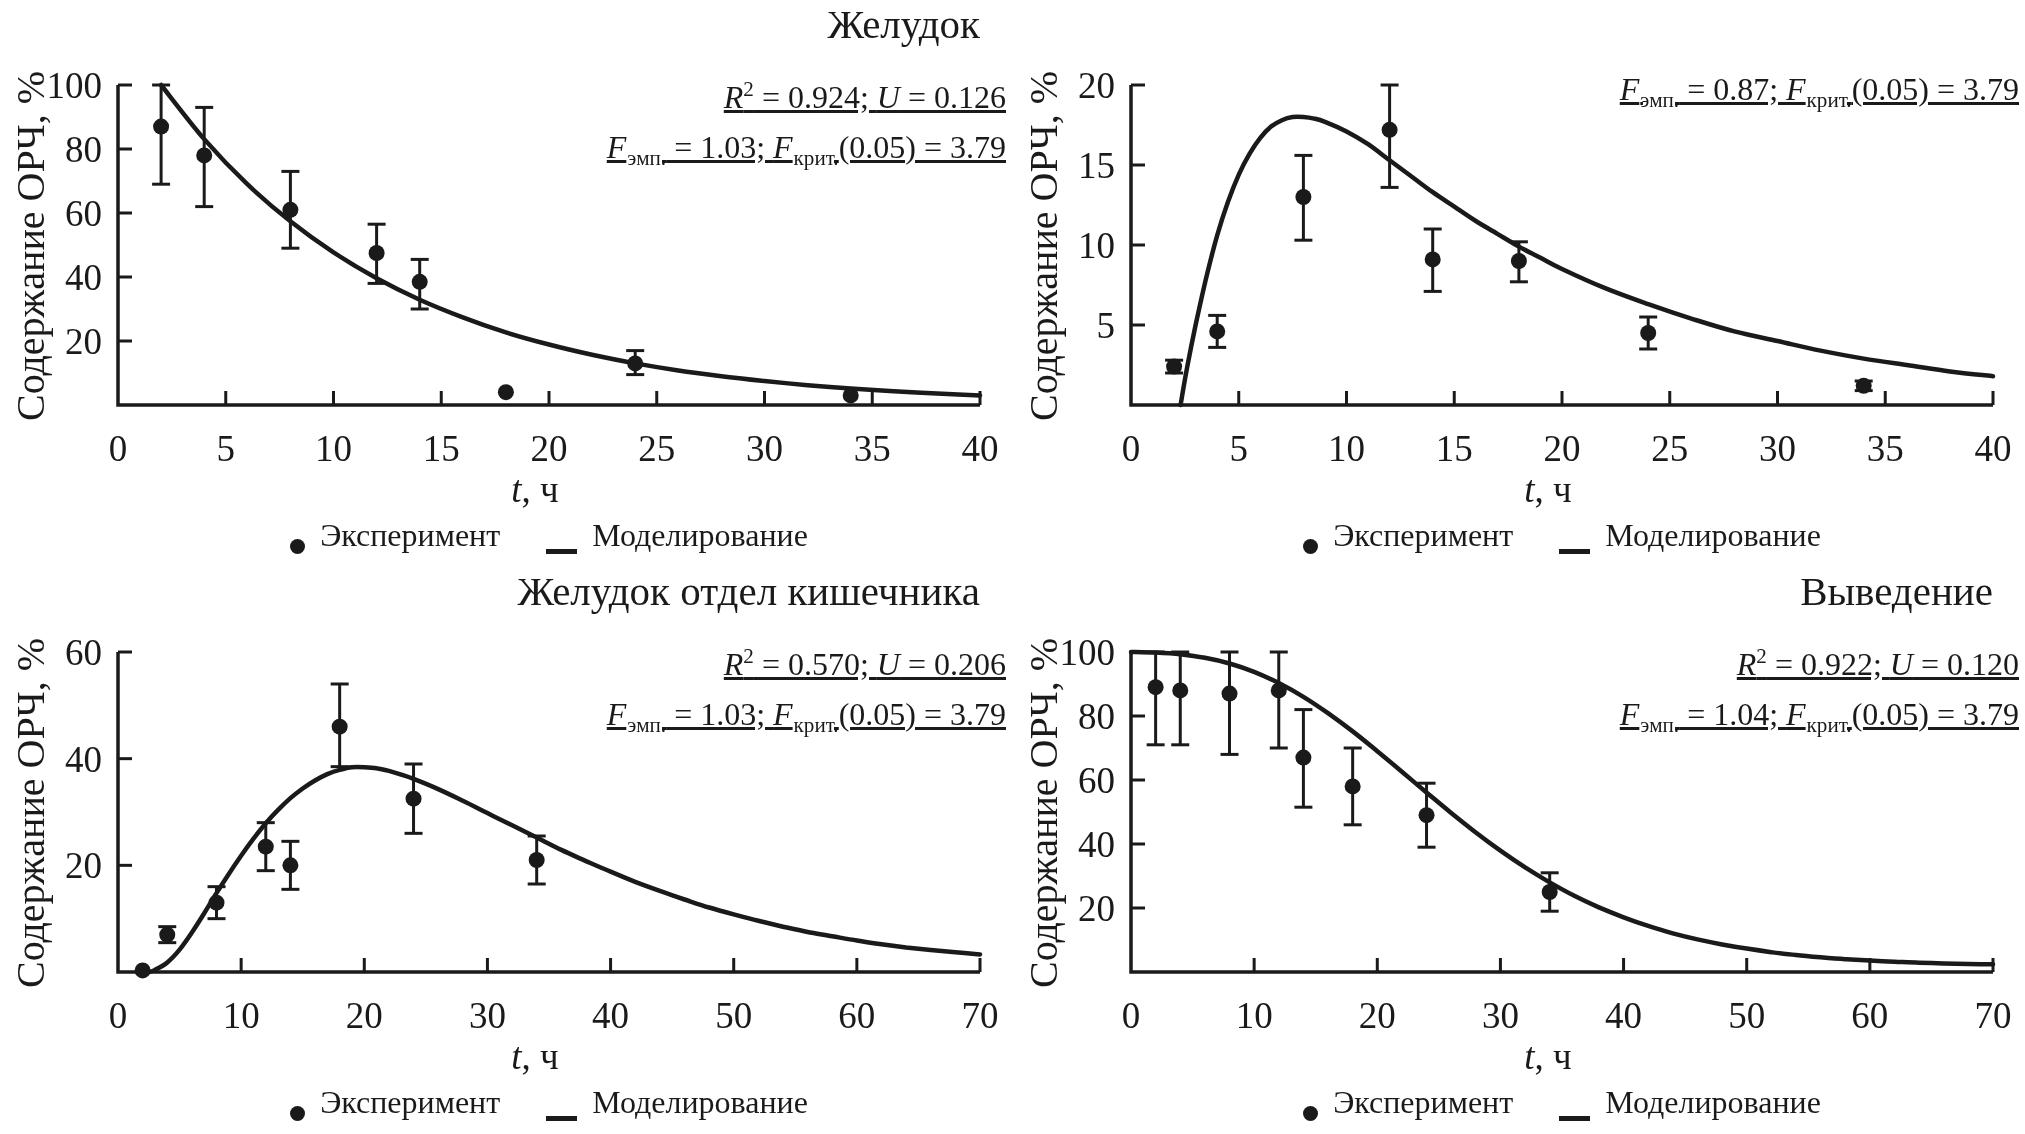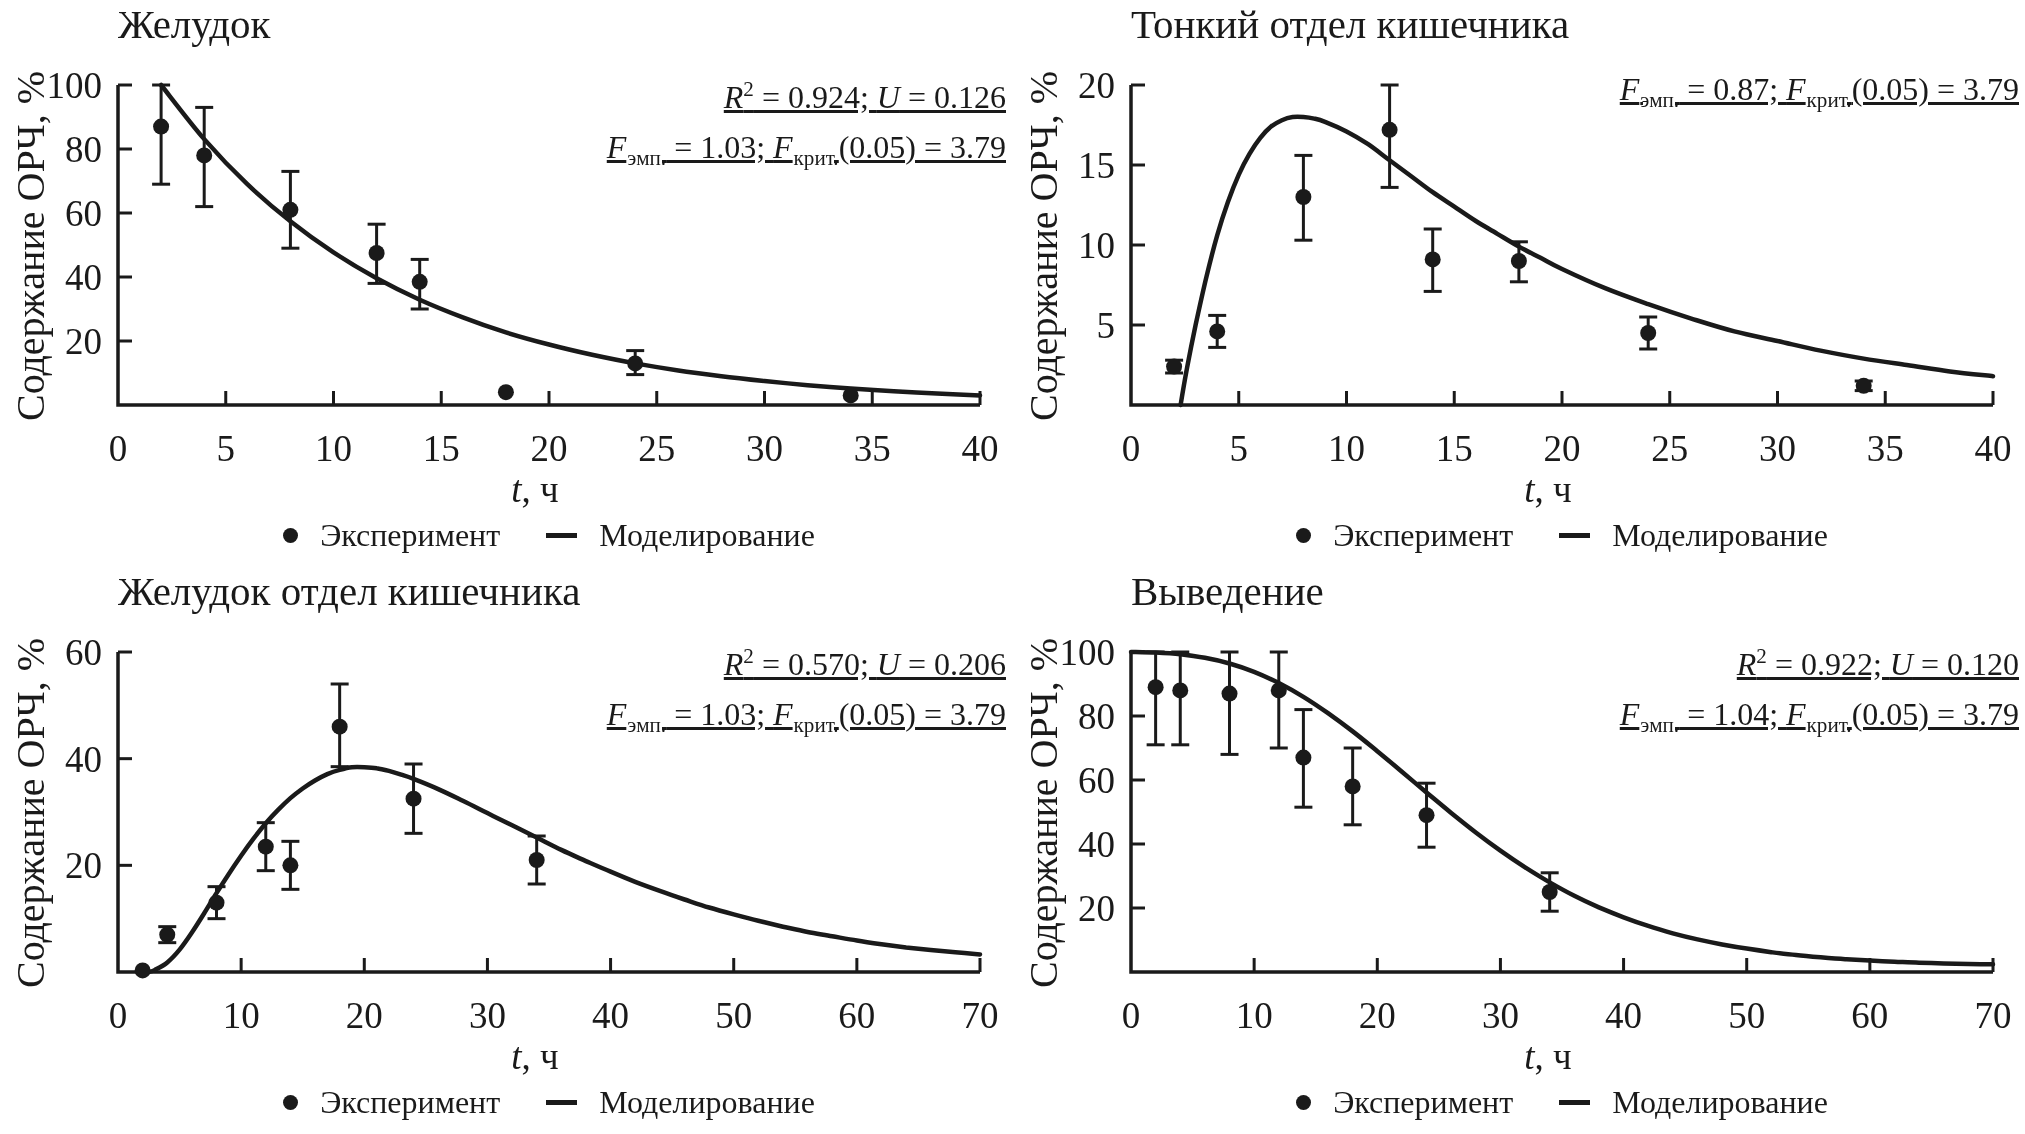--- a/index.html
+++ b/index.html
@@ -1,34 +1,34 @@
 <!DOCTYPE html>
 <html><head>
 <meta charset="utf-8">
 <style>
   html,body{margin:0;padding:0;background:#ffffff;}
   body{width:2025px;height:1134px;overflow:hidden;}
   #fig{position:relative;width:2025px;height:1134px;
        font-family:"Liberation Serif","DejaVu Serif",serif;color:#1a1a1a;background:#ffffff;}
   .cell{position:absolute;width:1012px;height:567px;}
   .cell svg{position:absolute;left:0;top:0;display:block;}
-  .title{position:absolute;left:118px;width:862px;top:0px;text-align:left;
+  .title{position:absolute;left:118px;width:862px;top:0px;text-align:right;
          font-size:41px;line-height:48px;white-space:nowrap;}
   .stats{position:absolute;right:6px;top:64px;text-align:right;font-size:32px;white-space:nowrap;}
   .stats .sline{line-height:50px;text-decoration:underline;}
   .it{font-style:italic;}
   .sup{font-size:66%;vertical-align:super;letter-spacing:0;}
   .sub{font-size:66%;vertical-align:sub;margin-left:1px;}
   .ylab{position:absolute;left:30px;top:246px;transform:translate(-50%,-50%) rotate(-90deg);
         font-size:40px;white-space:nowrap;}
   .xlab{position:absolute;left:104px;width:862px;top:470px;text-align:center;
         font-size:37px;line-height:40px;}
   .legend{position:absolute;left:118px;width:862px;top:516px;display:flex;
           justify-content:center;align-items:center;gap:46px;font-size:32px;line-height:38px;}
-  .li{display:flex;align-items:center;gap:22px;}
+  .li{display:flex;align-items:flex-end;gap:15px;}
   .lg-dot{width:15px;height:15px;border-radius:50%;background:currentColor;flex:0 0 auto;}
   .lg-bar{width:31px;height:5px;background:currentColor;flex:0 0 auto;}
 </style>
 </head>
 <body>
 
 <div id="fig" style="color: rgb(26, 26, 26);">
   <div class="cell" style="left:0;top:0">
       <svg width="1012" height="567" viewBox="0 0 1012 567">
         <path d="M118 85 L118 405 L980 405" fill="none" stroke="#1a1a1a" stroke-width="3.5"></path>
@@ -160,21 +160,20 @@
         <circle cx="505.90000000000003" cy="261" r="8" fill="#1a1a1a"></circle>
         <line x1="635.1999999999999" y1="349" x2="635.1999999999999" y2="317" stroke="#1a1a1a" stroke-width="3"></line>
         <line x1="626.1999999999999" y1="317" x2="644.1999999999999" y2="317" stroke="#1a1a1a" stroke-width="3"></line>
         <line x1="626.1999999999999" y1="349" x2="644.1999999999999" y2="349" stroke="#1a1a1a" stroke-width="3"></line>
         <circle cx="635.1999999999999" cy="333" r="8" fill="#1a1a1a"></circle>
         <line x1="850.6999999999999" y1="390.6" x2="850.6999999999999" y2="381" stroke="#1a1a1a" stroke-width="3"></line>
         <line x1="841.6999999999999" y1="381" x2="859.6999999999999" y2="381" stroke="#1a1a1a" stroke-width="3"></line>
         <line x1="841.6999999999999" y1="390.6" x2="859.6999999999999" y2="390.6" stroke="#1a1a1a" stroke-width="3"></line>
         <circle cx="850.6999999999999" cy="385.8" r="8" fill="#1a1a1a"></circle>
       </svg>
-      <div class="title">Тонкий отдел кишечника</div>
       <div class="stats">
         <div class="sline"><span class="it ">F</span><span class="sub ">эмп.</span><span class=""> = 0.87; </span><span class="it ">F</span><span class="sub ">крит.</span><span class="">(0.05) = 3.79</span></div>
       </div>
       <div class="ylab">Содержание ОРЧ, %</div>
       <div class="xlab"><span class="it ">t</span><span class="">, ч</span></div>
       <div class="legend">
         <div class="li">
           <div class="lg-dot"></div>
           <span>Эксперимент</span>
         </div>

